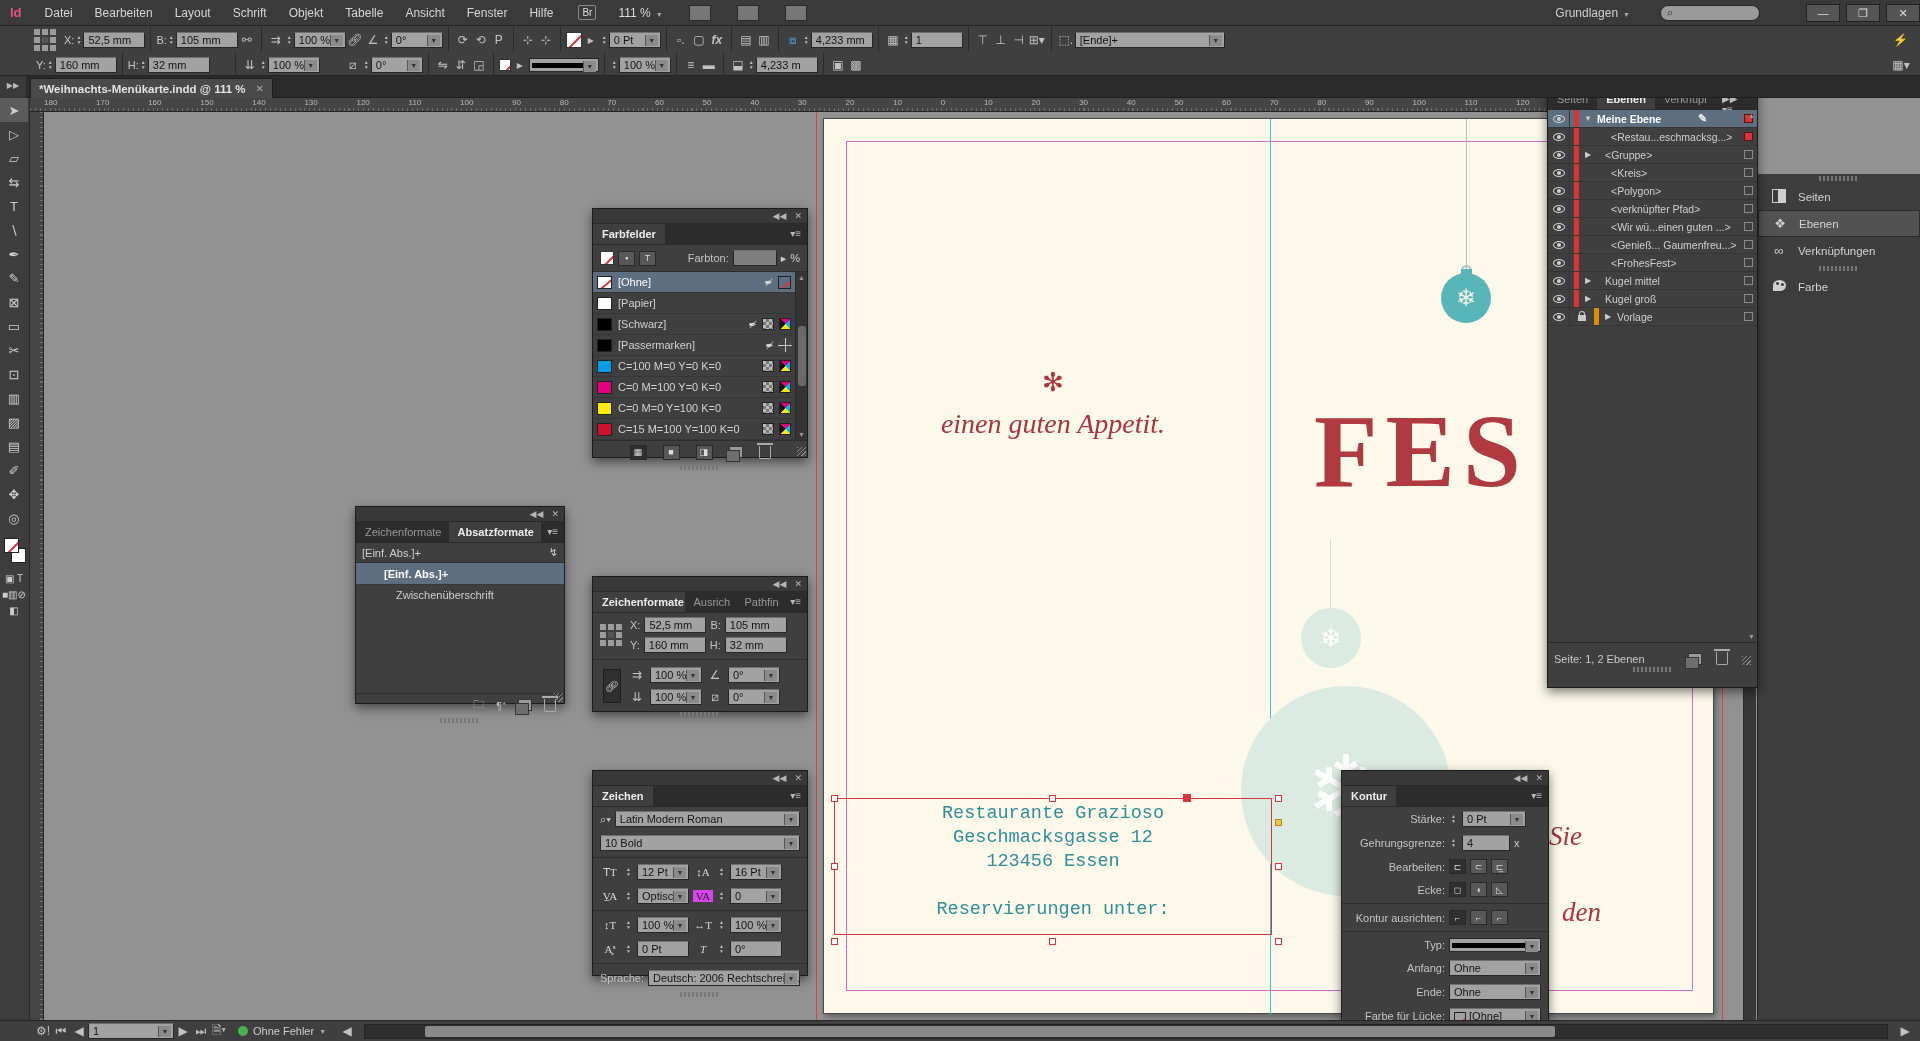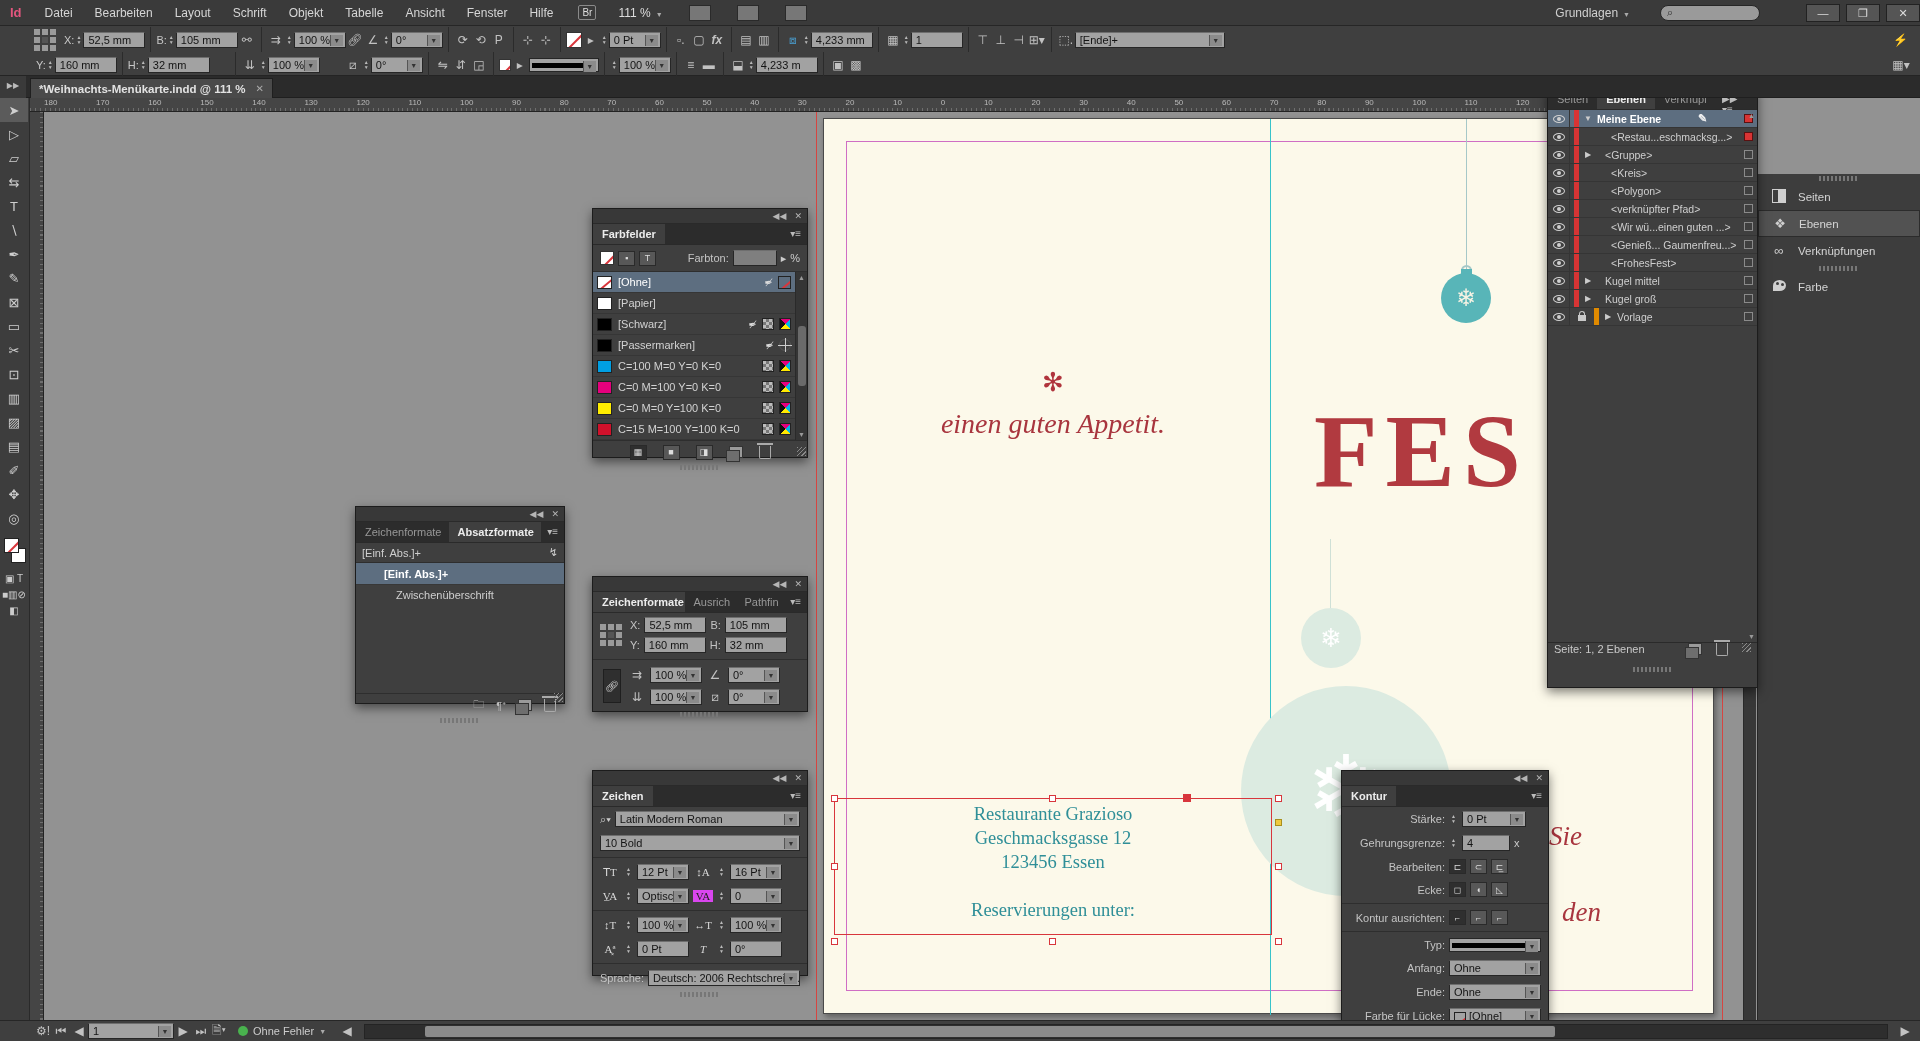--- a/index.html
+++ b/index.html
@@ -107,21 +107,21 @@
   #snowflake-deco{position:absolute;left:207px;top:248px;width:44px;text-align:center;font-size:26px;color:#b0343c}
   #greeting{position:absolute;left:29px;top:286px;width:400px;text-align:center;color:#a8353e;
     font-family:"Liberation Serif",serif;font-style:italic;font-size:28px;line-height:38px}
   .pale-ball{position:absolute;border-radius:50%;background:#dcebe1;display:flex;align-items:center;justify-content:center;color:#fff}
   #pale-big{left:417px;top:567px;width:210px;height:210px;font-size:96px}
   #pale-small{left:477px;top:489px;width:60px;height:60px;font-size:26px}
   #pale-string{position:absolute;left:506px;top:420px;width:1px;height:72px;background:#cfe0d6}
 
   #addr-frame{position:absolute;left:10px;top:679px;width:438px;height:137px;border:1px solid #d8363c}
   #addr-text{position:absolute;left:0;top:3px;width:100%;text-align:center;color:#2f8f98;
-    font-family:Liberation Serif, serif;font-size:18.5px;line-height:24px}
+    font-family:Liberation Mono, monospace;font-size:18.5px;line-height:24px}
   .hdl{position:absolute;width:7px;height:7px;background:#fff;border:1px solid #d8363c;margin:-4px}
   .hdl.yellow{background:#eec93f;border-color:#a98f1d}
   #out-port{position:absolute;left:352px;top:-1px;width:8px;height:8px;background:#d8363c;margin:-4px}
   .fragment{position:absolute;color:#a8353e;font-family:"Liberation Serif",serif;font-style:italic;font-size:27px}
 
   
   .panel{position:absolute;background:#3f3f3f;border:1px solid #1c1c1c;box-shadow:0 4px 10px rgba(0,0,0,.5);z-index:20}
   .phead{height:15px;background:#383838;border-bottom:1px solid #2a2a2a;display:flex;justify-content:flex-end;
     align-items:center;gap:8px;padding:0 5px;color:#b5b5b5;font-size:9px}
   .ptabs{display:flex;background:#2c2c2c;height:21px;align-items:stretch;border-bottom:1px solid #2a2a2a}
@@ -195,21 +195,21 @@
   .lockbox{flex:0 0 16px;display:flex;justify-content:center}
   .lock{width:8px;height:6px;background:#c9c9c9;position:relative;margin-top:3px}
   .lock::before{content:"";position:absolute;left:1px;top:-4px;width:4px;height:4px;border:1.5px solid #c9c9c9;border-bottom:none;border-radius:3px 3px 0 0}
   .cbar{flex:0 0 5px;align-self:stretch;background:#d83434}
   .cbar.orange{background:#e08a00}
   .ltw{flex:0 0 10px;text-align:center;font-size:8px;color:#ccc}
   .lsq{margin-left:auto;width:9px;height:9px;border:1px solid #8a8a8a;flex:0 0 auto}
   .lsq.red{background:#d83434;border-color:#5a1111}
   .penedit{margin-left:auto;font-size:11px;color:#eee}
   #layers-body{position:relative;height:533px;border-bottom:1px solid #2a2a2a}
-  #layers-foot{height:22px;display:flex;align-items:flex-start;padding:0 6px;gap:14px;color:#c9c9c9}
+  #layers-foot{height:22px;display:flex;align-items:flex-end;padding:0 6px;gap:14px;color:#c9c9c9}
 
   
   #dock{position:absolute;right:0;top:76px;width:163px;height:944px;background:#3d3d3d;border-left:1px solid #262626;z-index:23}
   .dock-item{height:27px;display:flex;align-items:center;gap:10px;padding:0 12px;color:#d4d4d4;font-size:11.5px}
   .dock-item.active{background:#525252;border:1px solid #2c2c2c}
   .dkico{width:18px;text-align:center;font-size:13px;color:#cfcfcf}
   .ico-pages{display:inline-block;width:14px;height:12px;position:relative}
   .ico-pages::before,.ico-pages::after{content:"";position:absolute;top:0;width:6px;height:12px;border:1px solid #cfcfcf}
   .ico-pages::before{left:0}.ico-pages::after{right:0;background:#cfcfcf}
   .ico-palette{display:inline-block;width:13px;height:11px;border-radius:50% 50% 50% 0;background:#cfcfcf;position:relative}

